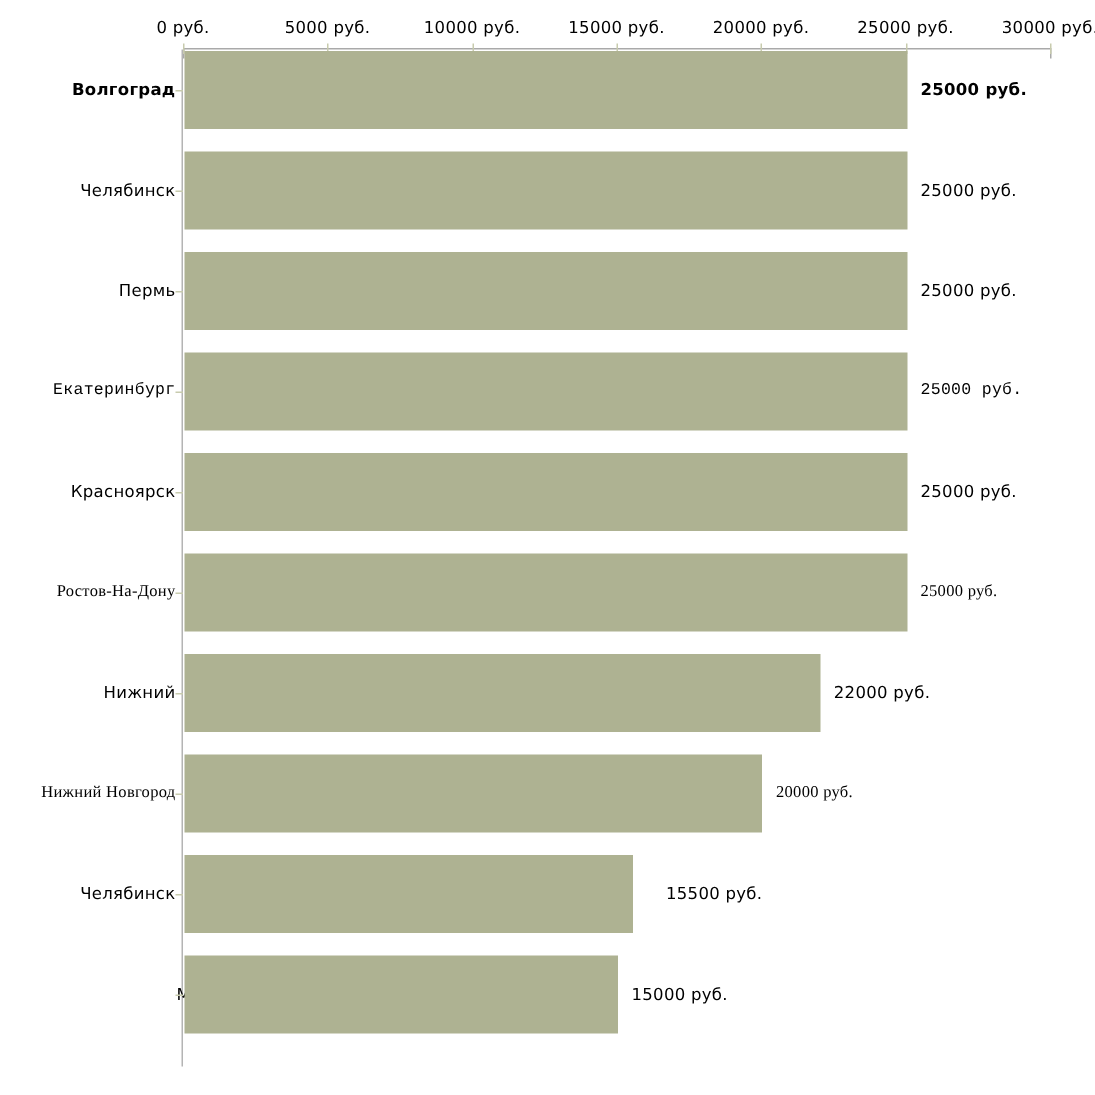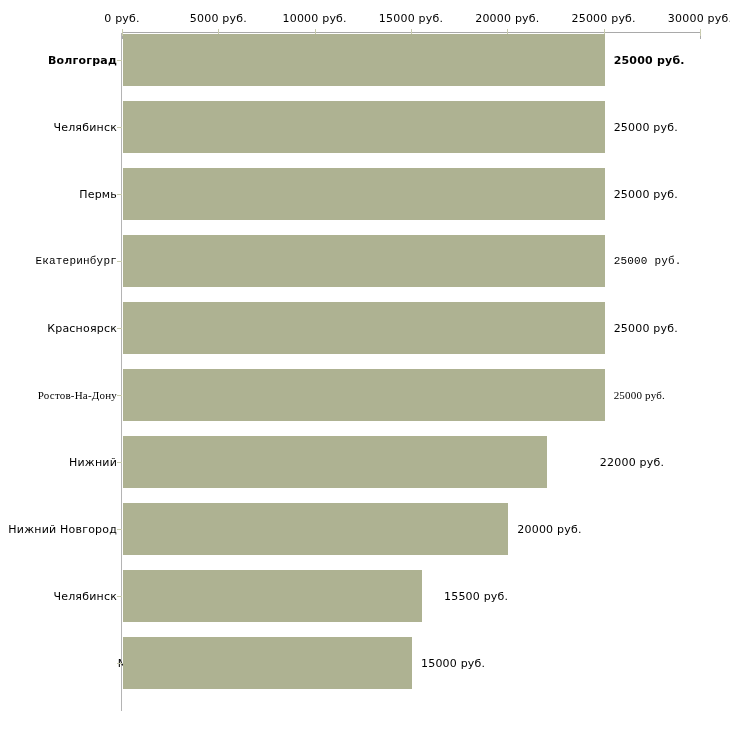--- a/index.html
+++ b/index.html
@@ -182,23 +182,23 @@
       <div class="row" style="top: 369px; font-family: Liberation Serif, serif;">
         <div class="cat-label">Ростов-На-Дону</div>
         <div class="cat-tick"></div>
         <div class="bar" style="width: 481.667px; background: rgb(174, 178, 146);"></div>
         <div class="bar-value" style="left: 613.667px;">25000 руб.</div>
       </div>
       <div class="row" style="top: 436px;">
         <div class="cat-label">Нижний</div>
         <div class="cat-tick"></div>
         <div class="bar" style="width: 423.867px; background: rgb(174, 178, 146);"></div>
-        <div class="bar-value" style="left: 555.867px; margin-left: 44px;">22000 руб.</div>
-      </div>
-      <div class="row" style="top: 503px;">
+        <div class="bar-value" style="left: 555.867px;">22000 руб.</div>
+      </div>
+      <div class="row" style="top: 503px; font-family: Liberation Serif, serif;">
         <div class="cat-label">Нижний Новгород</div>
         <div class="cat-tick"></div>
         <div class="bar" style="width: 385.333px; background: rgb(174, 178, 146);"></div>
         <div class="bar-value" style="left: 517.333px;">20000 руб.</div>
       </div>
       <div class="row" style="top: 570px;">
         <div class="cat-label">Челябинск</div>
         <div class="cat-tick"></div>
         <div class="bar" style="width: 298.633px; background: rgb(174, 178, 146);"></div>
         <div class="bar-value" style="left: 444px;">15500 руб.</div>

